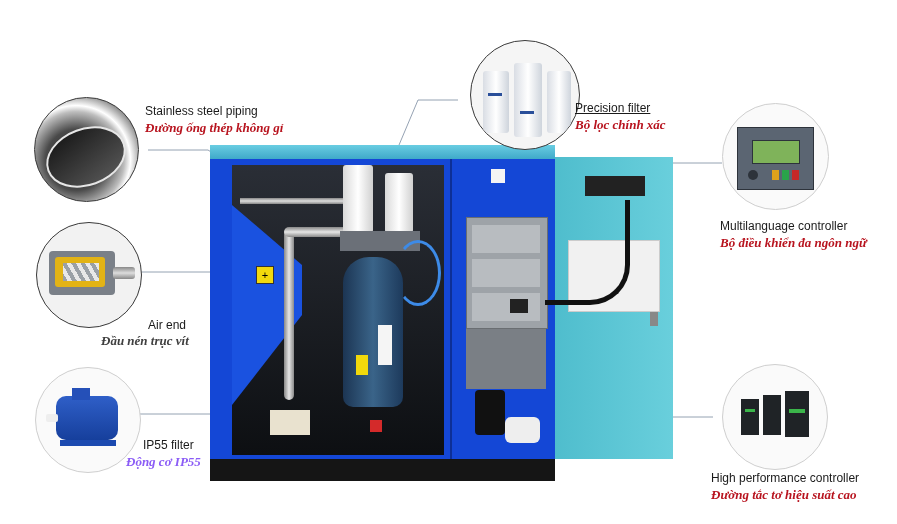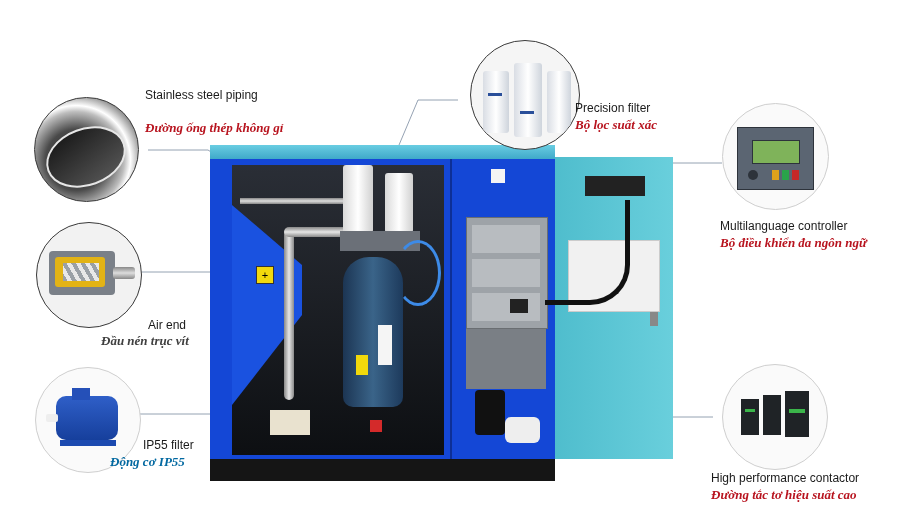--- a/index.html
+++ b/index.html
@@ -76,32 +76,32 @@
 
 <div class="abs" style="left:555px;top:157px;width:118px;height:302px;background:linear-gradient(90deg,#4fbdcd,#69cfdc);"></div>
 <div class="abs" style="left:585px;top:176px;width:60px;height:20px;background:#222;"></div>
 <div class="abs" style="left:568px;top:240px;width:90px;height:70px;background:#f1f1f1;border:1px solid #ccc;"></div>
 <div class="abs" style="left:545px;top:200px;width:80px;height:100px;border:5px solid #111;border-top:none;border-left:none;border-radius:0 0 40px 0;"></div>
 <div class="abs" style="left:650px;top:312px;width:8px;height:14px;background:#888;"></div>
 
 <div class="circle dark" style="left:34px;top:97px;width:103px;height:103px;background:radial-gradient(ellipse at 40% 60%, #1c1c1c 0%, #4a4a4a 35%, #bdbdbd 55%, #ffffff 62%, #6a6a6a 80%, #d7d7d7 100%);">
   <div class="abs" style="left:10px;top:30px;width:78px;height:54px;border:2px solid #e6e6e6;border-radius:50%;transform:rotate(-20deg);background:linear-gradient(160deg,#141414,#5a5a5a);"></div>
 </div>
-<div class="label-en" style="left:145px;top:88px;">Stainless steel piping</div>
+<div class="label-en" style="left:145px;top:104px;">Stainless steel piping</div>
 <div class="label-vi" style="left:145px;top:120px;color:#b8141f;">Đường ống thép không gỉ</div>
 
 <div class="circle dark" style="left:470px;top:40px;width:108px;height:108px;background:#f5f5f5;">
   <div class="abs" style="left:12px;top:30px;width:26px;height:62px;background:linear-gradient(90deg,#d9dde4,#ffffff,#ced4dc);border-radius:3px;"></div>
   <div class="abs" style="left:43px;top:22px;width:28px;height:74px;background:linear-gradient(90deg,#d9dde4,#ffffff,#ced4dc);border-radius:3px;"></div>
   <div class="abs" style="left:76px;top:30px;width:24px;height:62px;background:linear-gradient(90deg,#d9dde4,#ffffff,#ced4dc);border-radius:3px;"></div>
   <div class="abs" style="left:17px;top:52px;width:14px;height:3px;background:#2a4f9a;"></div>
   <div class="abs" style="left:49px;top:70px;width:14px;height:3px;background:#2a4f9a;"></div>
 </div>
-<div class="label-en" style="left:575px;top:101px;">Precision filter</div>
-<div class="label-vi" style="left:575px;top:117px;color:#b8141f;">Bộ lọc suất xác</div>
+<div class="label-en" style="left:575px;top:101px;text-decoration:underline;">Precision filter</div>
+<div class="label-vi" style="left:575px;top:117px;color:#b8141f;">Bộ lọc chính xác</div>
 
 <div class="circle light" style="left:722px;top:103px;width:105px;height:105px;">
   <div class="abs" style="left:14px;top:23px;width:75px;height:61px;background:#5b6572;border:1px solid #2d333b;">
     <div class="abs" style="left:14px;top:12px;width:46px;height:22px;background:#7fb35a;border:1px solid #2d333b;"></div>
     <div class="abs" style="left:10px;top:42px;width:10px;height:10px;border-radius:50%;background:#2d333b;"></div>
     <div class="abs" style="left:34px;top:42px;width:7px;height:10px;background:#e0a21b;"></div>
     <div class="abs" style="left:44px;top:42px;width:7px;height:10px;background:#2aa34a;"></div>
     <div class="abs" style="left:54px;top:42px;width:7px;height:10px;background:#c62828;"></div>
   </div>
 </div>
@@ -117,23 +117,23 @@
 <div class="label-en" style="left:148px;top:318px;">Air end</div>
 <div class="label-vi" style="left:101px;top:333px;color:#404040;">Đầu nén trục vít</div>
 
 <div class="circle light" style="left:35px;top:367px;width:104px;height:104px;">
   <div class="abs" style="left:20px;top:28px;width:62px;height:44px;background:linear-gradient(#2f5fc8,#163f9c);border-radius:10px;"></div>
   <div class="abs" style="left:10px;top:46px;width:12px;height:8px;background:#eeeeee;border-radius:2px;"></div>
   <div class="abs" style="left:36px;top:20px;width:18px;height:12px;background:#2550b8;"></div>
   <div class="abs" style="left:24px;top:72px;width:56px;height:6px;background:#1c4ab0;"></div>
 </div>
 <div class="label-en" style="left:143px;top:438px;">IP55 filter</div>
-<div class="label-vi" style="left:110px;top:454px;color:#0369a1;font-style:italic;">Động cơ IP55</div>
+<div class="label-vi" style="left:126px;top:454px;color:#8b5cf6;font-style:italic;">Động cơ IP55</div>
 
 <div class="circle light" style="left:722px;top:364px;width:104px;height:104px;">
   <div class="abs" style="left:18px;top:34px;width:18px;height:36px;background:#1f2326;"></div>
   <div class="abs" style="left:40px;top:30px;width:18px;height:40px;background:#1f2326;"></div>
   <div class="abs" style="left:62px;top:26px;width:24px;height:46px;background:#1f2326;"></div>
   <div class="abs" style="left:66px;top:44px;width:16px;height:4px;background:#3bb54a;"></div>
   <div class="abs" style="left:22px;top:44px;width:10px;height:3px;background:#3bb54a;"></div>
 </div>
-<div class="label-en" style="left:711px;top:471px;">High performance contactor</div>
+<div class="label-en" style="left:711px;top:471px;">High performance controller</div>
 <div class="label-vi" style="left:711px;top:487px;color:#b8141f;">Đường tắc tơ hiệu suất cao</div>
 
 </body></html>

